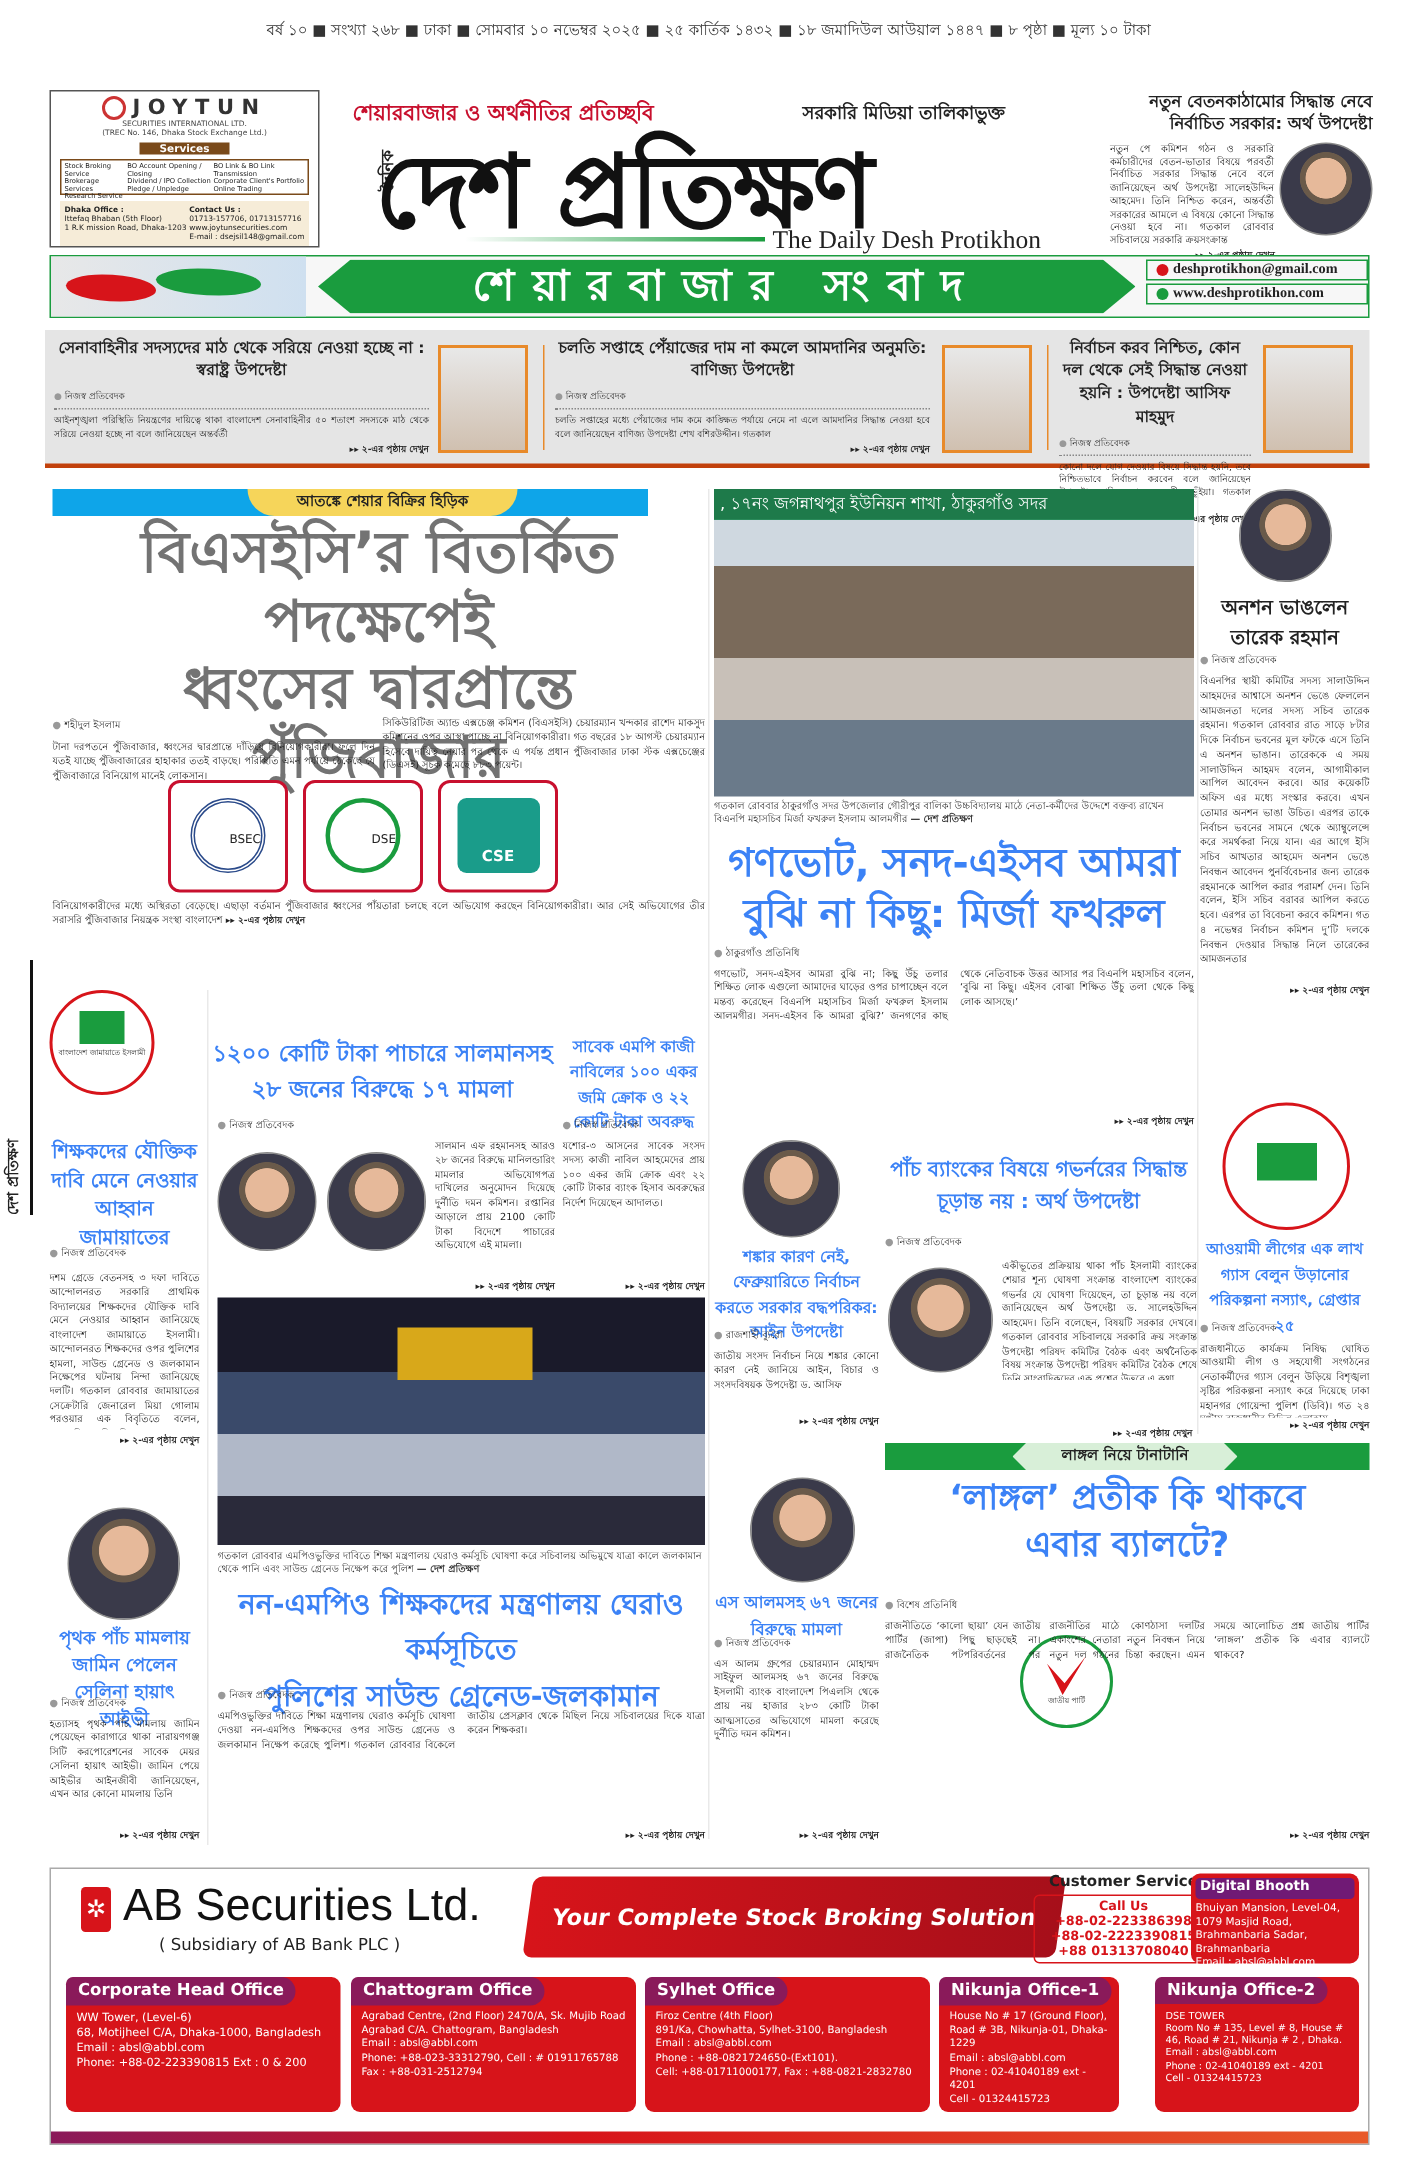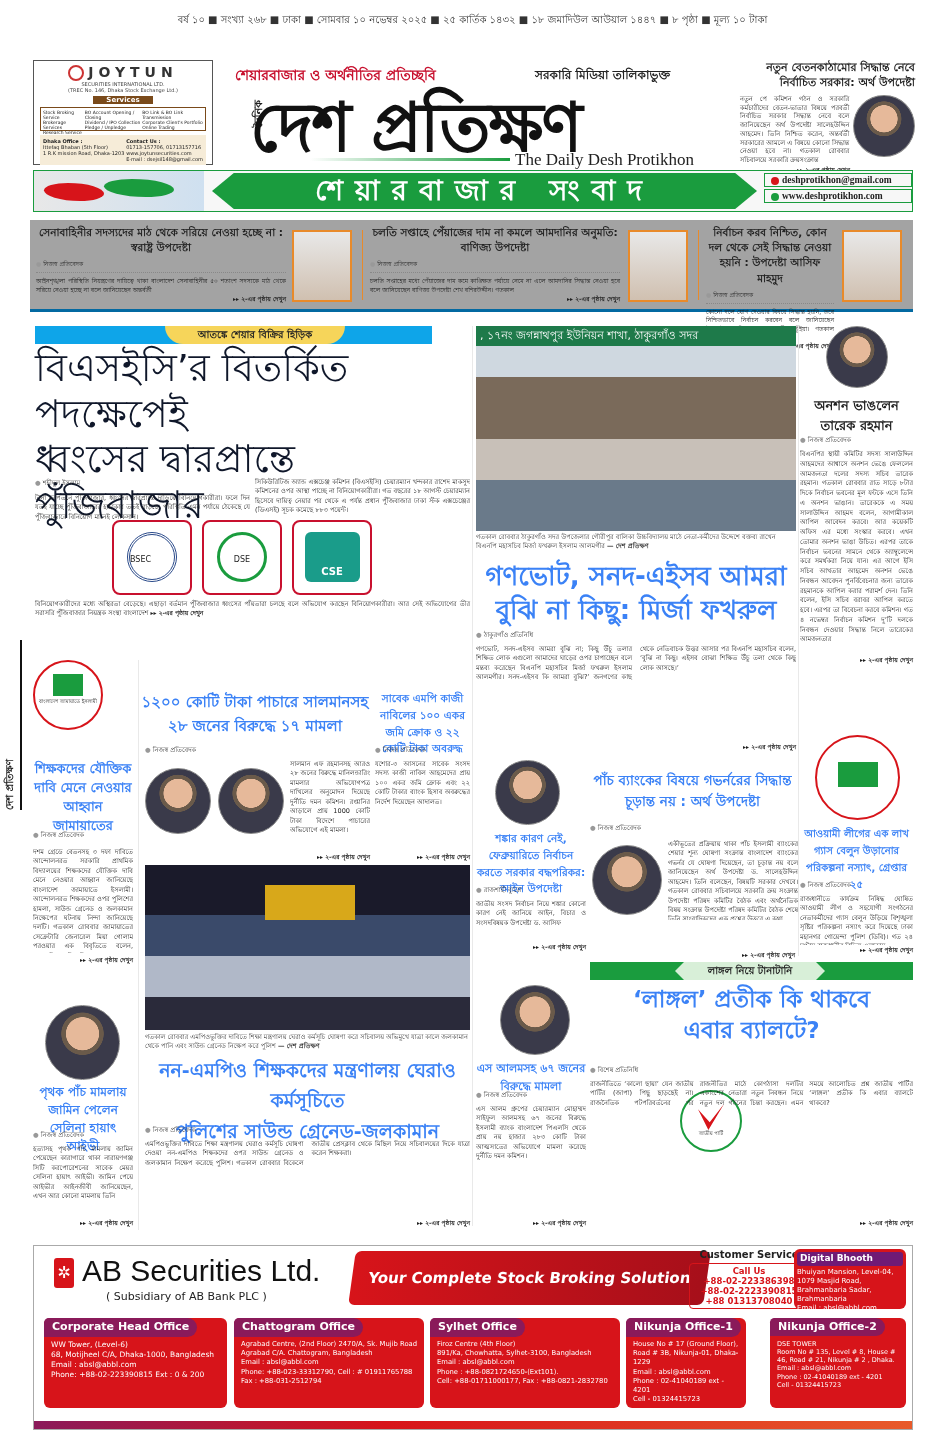--- a/index.html
+++ b/index.html
@@ -23,31 +23,31 @@
 .top-right-news h3{font-size:11px;font-weight:bold;text-align:right;line-height:1.4}
 .top-right-news p{font-size:6.5px;line-height:1.35;width:110px;margin-top:4px;text-align:justify}
 .portrait{border-radius:50%;background:radial-gradient(circle at 50% 38%,#e6b99a 0 28%,#6a5a4a 29% 36%,#3a3a4a 37%);border:1px solid #888}
 .banner{left:33px;top:170px;width:880px;height:42px;border:1px solid #1a9c3e;background:#f7f7f7}
 .banner .bull{position:absolute;left:0;top:0;width:170px;height:40px;background:linear-gradient(90deg,#e8e8e8,#cfe0f0)}
 .banner .bull span{position:absolute;top:12px;height:18px;border-radius:40% 60% 40% 60%}
 .banner .green{position:absolute;left:178px;top:2px;width:545px;height:36px;background:#1a9c3e;clip-path:polygon(4% 0,96% 0,100% 50%,96% 100%,4% 100%,0 50%);color:#fff;font-size:28px;font-weight:bold;text-align:center;line-height:36px;letter-spacing:12px}
 .banner .contact{position:absolute;left:730px;top:2px;font-size:9.5px;font-family:"Liberation Serif",serif;font-weight:bold}
 .banner .contact div{border:1px solid #1a9c3e;padding:1px 6px;margin-bottom:2px;width:148px}
 .banner .contact i{display:inline-block;width:8px;height:8px;border-radius:50%;margin-right:3px;vertical-align:middle}
-.strip{left:30px;top:220px;width:883px;height:92px;background:#a3a3a3;border-bottom:3px solid #0369a1}
+.strip{left:30px;top:220px;width:883px;height:92px;background:#e5e5e5;border-bottom:3px solid #c2410c}
 .strip .item{position:absolute;top:5px;height:85px}
 .strip h4{font-size:10.5px;font-weight:bold;line-height:1.45;text-align:center}
 .strip .by{font-size:6px;margin-top:4px;border-bottom:1px dotted #888;padding-bottom:2px}
 .strip p{font-size:6px;line-height:1.4;margin-top:4px;text-align:justify}
 .strip .photo{position:absolute;top:10px;width:60px;height:72px;border:2px solid #e88a2a;background:linear-gradient(#e8e8e8,#d0c0b0)}
 .strip .sep{position:absolute;top:10px;width:1px;height:70px;background:#e88a2a}
 .more{font-size:6px;font-weight:bold;text-align:right}
 .lead-kicker{left:35px;top:326px;width:397px;height:18px;background:#0ea5e9}
 .lead-kicker span{position:absolute;left:130px;top:0;width:180px;height:18px;background:#f6d55a;border-radius:0 0 20px 20px;text-align:center;font-size:10px;font-weight:bold;line-height:18px}
-.lead-head{left:35px;top:346px;width:435px;text-align:left;color:#0f172a;font-size:38px;font-weight:normal;line-height:1.2}
+.lead-head{left:35px;top:346px;width:435px;text-align:center;color:#737373;font-size:38px;font-weight:bold;line-height:1.2}
 .lead-by{left:35px;top:478px;font-size:7px}
 .lead-body{font-size:6.5px;line-height:1.45;text-align:justify}
 .logo-box{position:absolute;border:2px solid #c8102e;border-radius:8px;background:#fff}
 .rally-photo{left:476px;top:326px;width:320px;height:205px;background:linear-gradient(180deg,#2a8a5a 0 10%,#cfd8e0 10% 25%,#7a6a5a 25% 55%,#c8c0b8 55% 75%,#6a7a8a 75%)}
 .rally-photo .bn{position:absolute;left:0;top:0;width:100%;height:20px;background:#1e7a4a;color:#fff;font-size:11px;line-height:20px;padding-left:4px}
 .caption{font-size:6.5px;color:#333;line-height:1.35}
 .head-black{font-weight:bold;text-align:center;color:#3b82f6}
 .rcol{left:800px;top:326px;width:113px}
 .rcol h3{font-size:13px;text-align:center;line-height:1.5}
 .rcol p{font-size:6.5px;line-height:1.5;text-align:justify}
@@ -159,24 +159,24 @@
     <span>আতঙ্কে শেয়ার বিক্রির হিড়িক</span>
   </div>
 <div class="abs lead-head">
     <div>বিএসইসি’র বিতর্কিত পদক্ষেপেই</div>
     <div>ধ্বংসের দ্বারপ্রান্তে পুঁজিবাজার</div>
   </div>
 <div class="abs lead-by byline">শহীদুল ইসলাম</div>
 <div class="abs lead-body" style="left:35px;top:494px;width:215px">টানা দরপতনে পুঁজিবাজার, ধ্বংসের দ্বারপ্রান্তে দাঁড়িয়ে বিনিয়োগকারীরা। ফলে দিন যতই যাচ্ছে পুঁজিবাজারের হাহাকার ততই বাড়ছে। পরিস্থিতি এমন পর্যায়ে ঠেকেছে যে পুঁজিবাজারে বিনিয়োগ মানেই লোকসান।</div>
 <div class="abs lead-body" style="left:255px;top:478px;width:215px">সিকিউরিটিজ অ্যান্ড এক্সচেঞ্জ কমিশন (বিএসইসি) চেয়ারম্যান খন্দকার রাশেদ মাকসুদ কমিশনের ওপর আস্থা পাচ্ছে না বিনিয়োগকারীরা। গত বছরের ১৮ আগস্ট চেয়ারম্যান হিসেবে দায়িত্ব নেয়ার পর থেকে এ পর্যন্ত প্রধান পুঁজিবাজার ঢাকা স্টক এক্সচেঞ্জের (ডিএসই) সূচক কমেছে ৮৮৩ পয়েন্ট।</div>
 <div class="logo-box" style="left:112px;top:520px;width:80px;height:75px">
-    <div style="margin:10px auto;width:50px;height:50px;border-radius:50%;border:3px double #2a4a8a;font-size:8px;text-align:left;line-height:50px">BSEC</div>
+    <div style="margin:10px auto;width:50px;height:50px;border-radius:50%;border:3px double #2a4a8a;font-size:8px;text-align:right;line-height:50px">BSEC</div>
   </div>
 <div class="logo-box" style="left:202px;top:520px;width:80px;height:75px">
-    <div style="margin:10px auto;width:50px;height:50px;border-radius:50%;border:3px solid #1a9c3e;font-size:8px;text-align:center;line-height:50px">DSE</div>
+    <div style="margin:10px auto;width:50px;height:50px;border-radius:50%;border:3px solid #1a9c3e;font-size:8px;text-align:right;line-height:50px">DSE</div>
   </div>
 <div class="logo-box" style="left:292px;top:520px;width:80px;height:75px">
     <div style="margin:10px auto;width:55px;height:50px;background:#1a9c8a;color:#fff;font-weight:bold;font-size:10px;text-align:center;line-height:80px;border-radius:6px">CSE</div>
   </div>
 <div class="abs lead-body" style="left:35px;top:600px;width:435px"><span>বিনিয়োগকারীদের মধ্যে অস্থিরতা বেড়েছে। এছাড়া বর্তমান পুঁজিবাজার ধ্বংসের পাঁয়তারা চলছে বলে অভিযোগ করছেন বিনিয়োগকারীরা। আর সেই অভিযোগের তীর সরাসরি পুঁজিবাজার নিয়ন্ত্রক সংস্থা বাংলাদেশ</span> <span class="more">▸▸ ২-এর পৃষ্ঠায় দেখুন</span></div>
 
 <div class="abs rally-photo">
     <div class="bn">, ১৭নং জগন্নাথপুর ইউনিয়ন শাখা, ঠাকুরগাঁও সদর</div>
   </div>
 <div class="abs caption" style="left:476px;top:533px;width:320px"><span>গতকাল রোববার ঠাকুরগাঁও সদর উপজেলার গৌরীপুর বালিকা উচ্চবিদ্যালয় মাঠে নেতা-কর্মীদের উদ্দেশে বক্তব্য রাখেন বিএনপি মহাসচিব মির্জা ফখরুল ইসলাম আলমগীর</span> <b>— দেশ প্রতিক্ষণ</b></div>
@@ -202,21 +202,21 @@
   </div>
 <div class="abs head-black" style="left:33px;top:760px;width:100px;font-size:13px;line-height:1.45">শিক্ষকদের যৌক্তিক দাবি মেনে নেওয়ার আহ্বান জামায়াতের</div>
 <div class="abs byline" style="left:33px;top:830px">নিজস্ব প্রতিবেদক</div>
 <div class="abs lead-body" style="left:33px;top:848px;width:100px;height:105px;overflow:hidden">দশম গ্রেডে বেতনসহ ৩ দফা দাবিতে আন্দোলনরত সরকারি প্রাথমিক বিদ্যালয়ের শিক্ষকদের যৌক্তিক দাবি মেনে নেওয়ার আহ্বান জানিয়েছে বাংলাদেশ জামায়াতে ইসলামী। আন্দোলনরত শিক্ষকদের ওপর পুলিশের হামলা, সাউন্ড গ্রেনেড ও জলকামান নিক্ষেপের ঘটনায় নিন্দা জানিয়েছে দলটি। গতকাল রোববার জামায়াতের সেক্রেটারি জেনারেল মিয়া গোলাম পরওয়ার এক বিবৃতিতে বলেন, ‘সরকারি প্রাথমিক বিদ্যালয়ের</div>
 <div class="abs more" style="left:33px;top:955px;width:100px">▸▸ ২-এর পৃষ্ঠায় দেখুন</div>
 
 <div class="abs head-black" style="left:140px;top:690px;width:230px;font-size:15px;line-height:1.6">১২০০ কোটি টাকা পাচারে সালমানসহ ২৮ জনের বিরুদ্ধে ১৭ মামলা</div>
 <div class="abs byline" style="left:145px;top:745px">নিজস্ব প্রতিবেদক</div>
 <div class="portrait abs" style="left:145px;top:768px;width:66px;height:66px"></div>
 <div class="portrait abs" style="left:218px;top:768px;width:66px;height:66px"></div>
-<div class="abs lead-body" style="left:290px;top:760px;width:80px;height:80px;overflow:hidden">সালমান এফ রহমানসহ আরও ২৮ জনের বিরুদ্ধে মানিলন্ডারিং মামলার অভিযোগপত্র দাখিলের অনুমোদন দিয়েছে দুর্নীতি দমন কমিশন। রপ্তানির আড়ালে প্রায় 1000 কোটি টাকা বিদেশে পাচারের অভিযোগে এই মামলা।</div>
+<div class="abs lead-body" style="left:290px;top:760px;width:80px;height:80px;overflow:hidden">সালমান এফ রহমানসহ আরও ২৮ জনের বিরুদ্ধে মানিলন্ডারিং মামলার অভিযোগপত্র দাখিলের অনুমোদন দিয়েছে দুর্নীতি দমন কমিশন। রপ্তানির আড়ালে প্রায় 2100 কোটি টাকা বিদেশে পাচারের অভিযোগে এই মামলা।</div>
 <div class="abs more" style="left:145px;top:852px;width:225px">▸▸ ২-এর পৃষ্ঠায় দেখুন</div>
 
 <div class="abs head-black" style="left:375px;top:690px;width:95px;font-size:10.5px;line-height:1.6">সাবেক এমপি কাজী নাবিলের ১০০ একর জমি ক্রোক ও ২২ কোটি টাকা অবরুদ্ধ</div>
 <div class="abs byline" style="left:375px;top:745px">নিজস্ব প্রতিবেদক</div>
 <div class="abs lead-body" style="left:375px;top:760px;width:95px;height:90px;overflow:hidden">যশোর-৩ আসনের সাবেক সংসদ সদস্য কাজী নাবিল আহমেদের প্রায় ১০০ একর জমি ক্রোক এবং ২২ কোটি টাকার ব্যাংক হিসাব অবরুদ্ধের নির্দেশ দিয়েছেন আদালত।</div>
 <div class="abs more" style="left:375px;top:852px;width:95px">▸▸ ২-এর পৃষ্ঠায় দেখুন</div>
 
 <div class="abs" style="left:145px;top:865px;width:325px;height:165px;background:linear-gradient(180deg,#1a1a2a 0 30%,#3a4a6a 30% 55%,#b0b8c8 55% 80%,#2a2a3a 80%)">
     <div style="position:absolute;left:120px;top:20px;width:90px;height:35px;background:#d8a81a"></div>
   </div>

